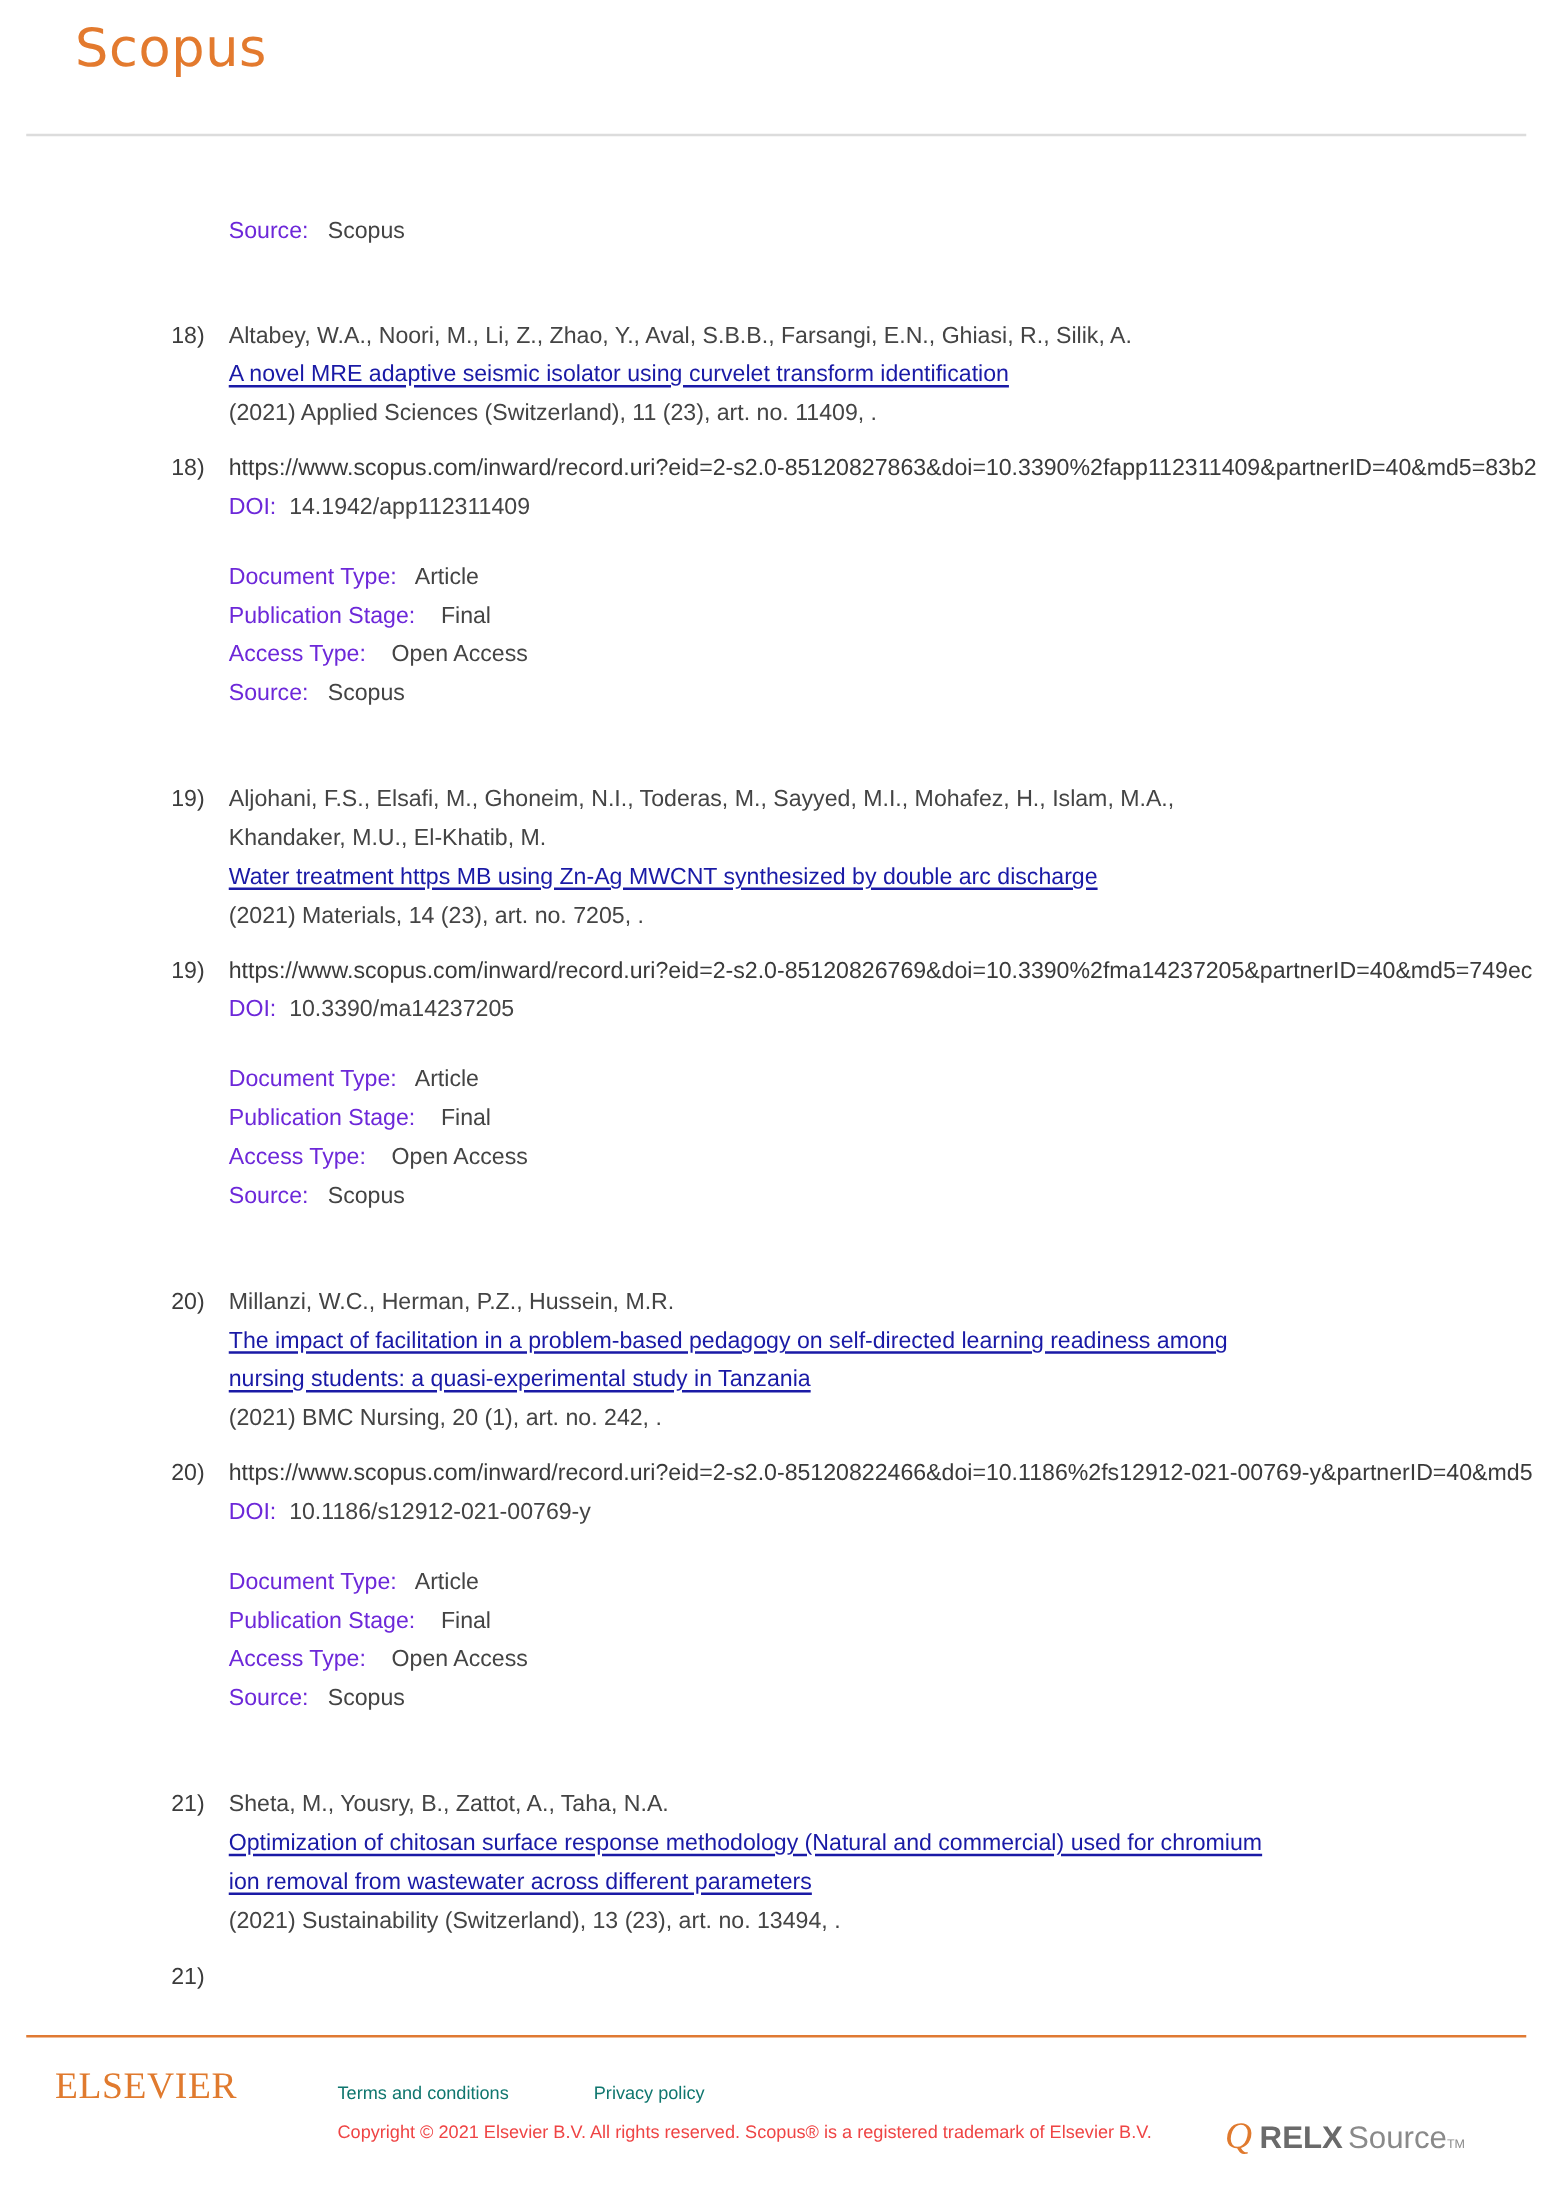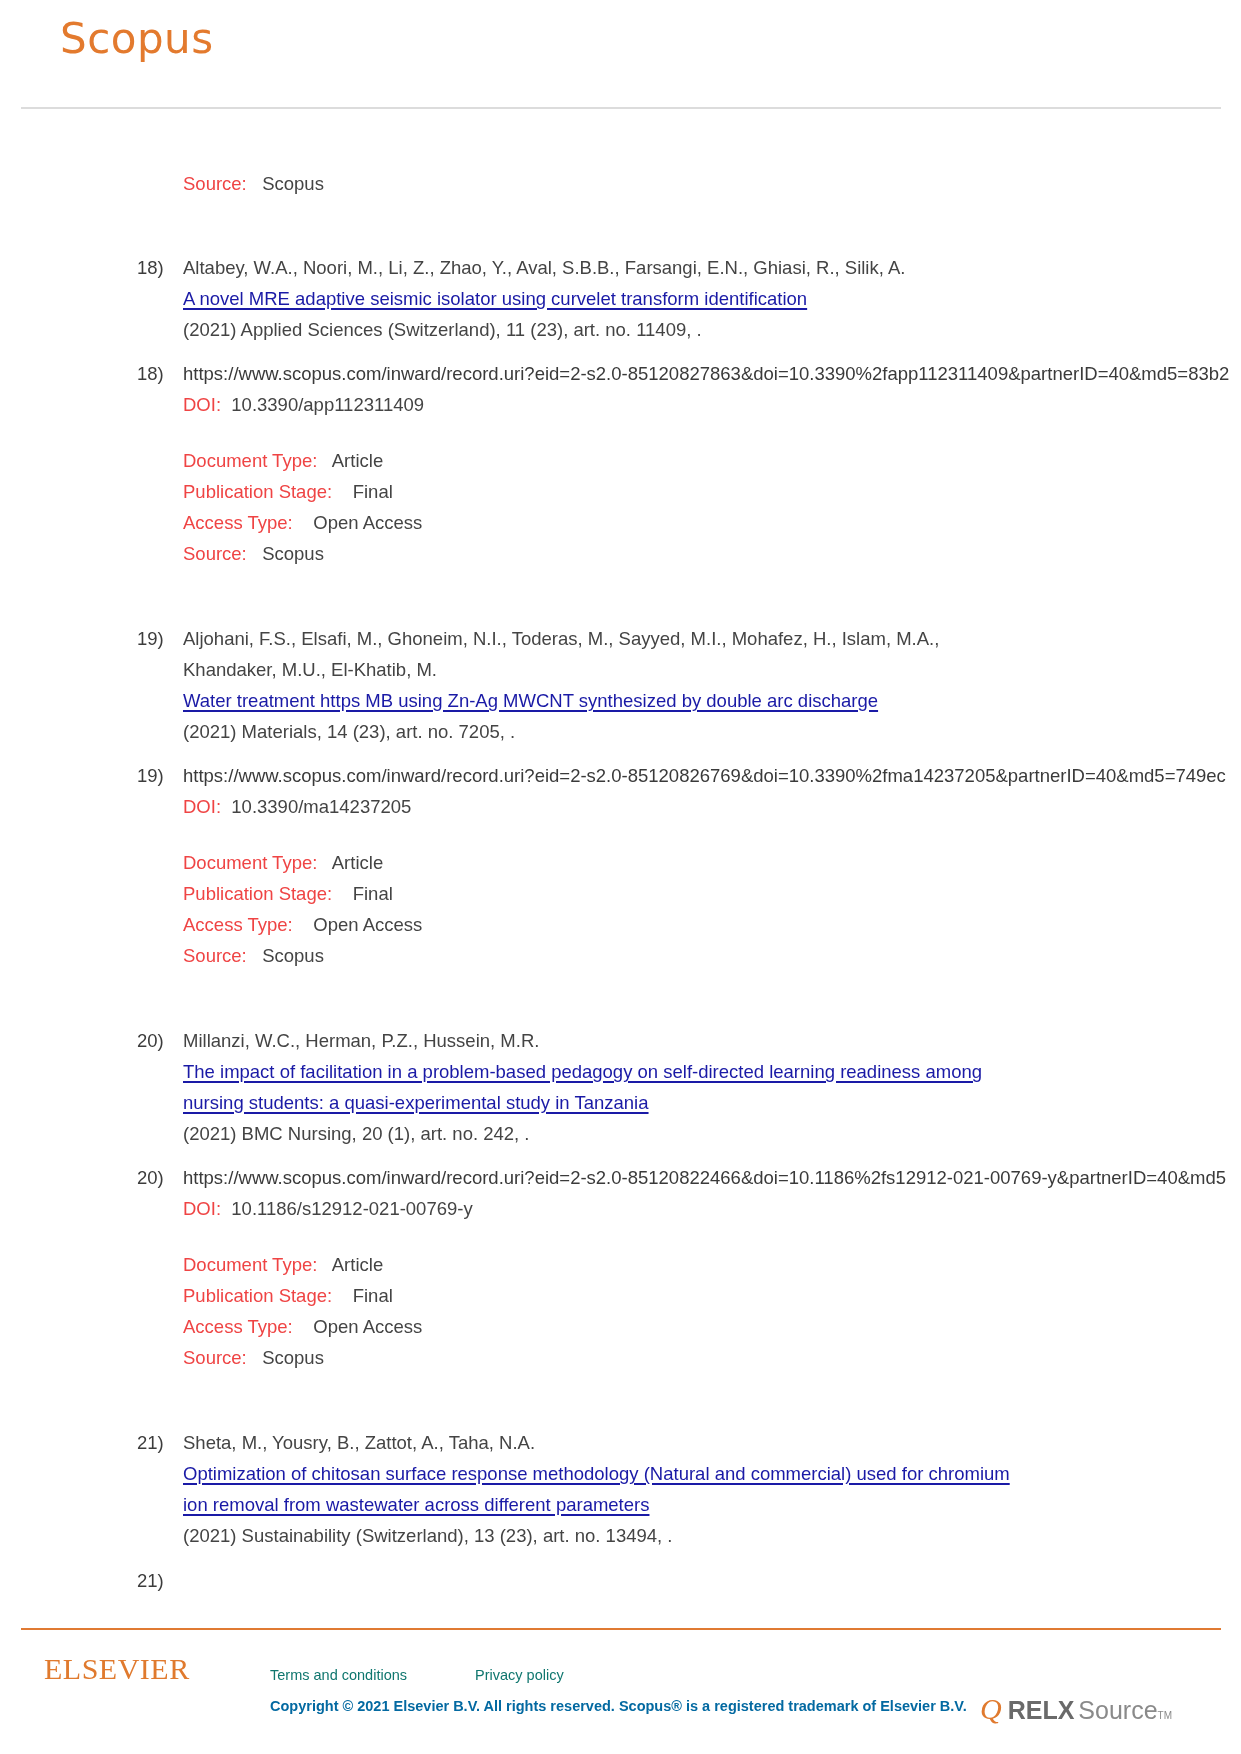--- a/index.html
+++ b/index.html
@@ -13,35 +13,35 @@
     font-family: "DejaVu Sans", "Liberation Sans", sans-serif;
     font-size: 42px; color: #E37A2E; letter-spacing: 0.5px;
   }
   .top-rule {
     position: absolute; left: 21px; top: 107px; width: 1200px; height: 2px;
     background: #dcdcdc;
   }
   .abs { position: absolute; white-space: nowrap; font-size: 18.5px; line-height: 22px; }
   .num { left: 137px; color: #3c3c3c; }
   .txt { left: 183px; }
-  .lbl { color: #ef4444; }
+  .lbl { color: #6d28d9; }
   .val { color: #444444; }
   .link { color: #1a1aa6; text-decoration: underline; text-decoration-thickness: 1.5px; text-underline-offset: 3px; }
   .url { color: #3a3a3a; }
   .foot-rule {
     position: absolute; left: 21px; top: 1628px; width: 1200px; height: 2px;
     background: #E07A33;
   }
   .elsevier {
     position: absolute; left: 44px; top: 1652px;
     font-family: "Liberation Serif", "DejaVu Serif", serif;
     font-size: 30px; color: #E07A2E; letter-spacing: 0.5px;
   }
   .foot-link { position: absolute; top: 1667px; font-size: 14.5px; color: #0f766e; }
-  .copyright { position: absolute; left: 270px; top: 1698px; font-size: 14.5px; color: #0369a1; white-space: nowrap; font-weight: bold; }
+  .copyright { position: absolute; left: 270px; top: 1698px; font-size: 14.5px; color: #ef4444; white-space: nowrap; }
   .relx { position: absolute; left: 980px; top: 1692px; display: flex; align-items: baseline; white-space: nowrap; }
   .relx-mark { font-family: "Liberation Serif", serif; font-style: italic; font-size: 30px; color: #E07A2E; margin-right: 6px; }
   .relx-bold { font-family: "Liberation Sans", sans-serif; font-weight: bold; font-size: 25px; color: #6a6a6a; }
   .relx-light { font-family: "Liberation Sans", sans-serif; font-size: 25px; color: #8a8a8a; margin-left: 4px; }
   .relx-tm { font-size: 10px; color: #8a8a8a; vertical-align: super; }
 </style>
 </head>
 <body>
 
 <div class="logo">Scopus</div>
@@ -54,21 +54,21 @@
 
 <div>
   <div class="abs num" style="top:257px;">18)</div>
   <div class="abs txt val" style="top:257px;">Altabey, W.A., Noori, M., Li, Z., Zhao, Y., Aval, S.B.B., Farsangi, E.N., Ghiasi, R., Silik, A.</div>
   <div class="abs txt link" style="top:288px;">A novel MRE adaptive seismic isolator using curvelet transform identification</div>
   <div class="abs txt val" style="top:319px;">(2021) Applied Sciences (Switzerland), 11 (23), art. no. 11409, .</div>
   <div class="abs num" style="top:363px;">18)</div>
   <div class="abs txt url" style="top:363px;">https://www.scopus.com/inward/record.uri?eid=2-s2.0-85120827863&amp;doi=10.3390%2fapp112311409&amp;partnerID=40&amp;md5=83b2</div>
   <div class="abs txt" style="top:394px;">
     <span class="lbl">DOI:</span>&nbsp;
-    <span class="val">10.3390/app112311409</span>
+    <span class="val">14.1942/app112311409</span>
   </div>
   <div class="abs txt" style="top:450px;">
     <span class="lbl">Document Type:</span>&nbsp;&nbsp;
     <span class="val">Article</span>
   </div>
   <div class="abs txt" style="top:481px;">
     <span class="lbl">Publication Stage:</span>&nbsp;&nbsp;&nbsp;
     <span class="val">Final</span>
   </div>
   <div class="abs txt" style="top:512px;">

